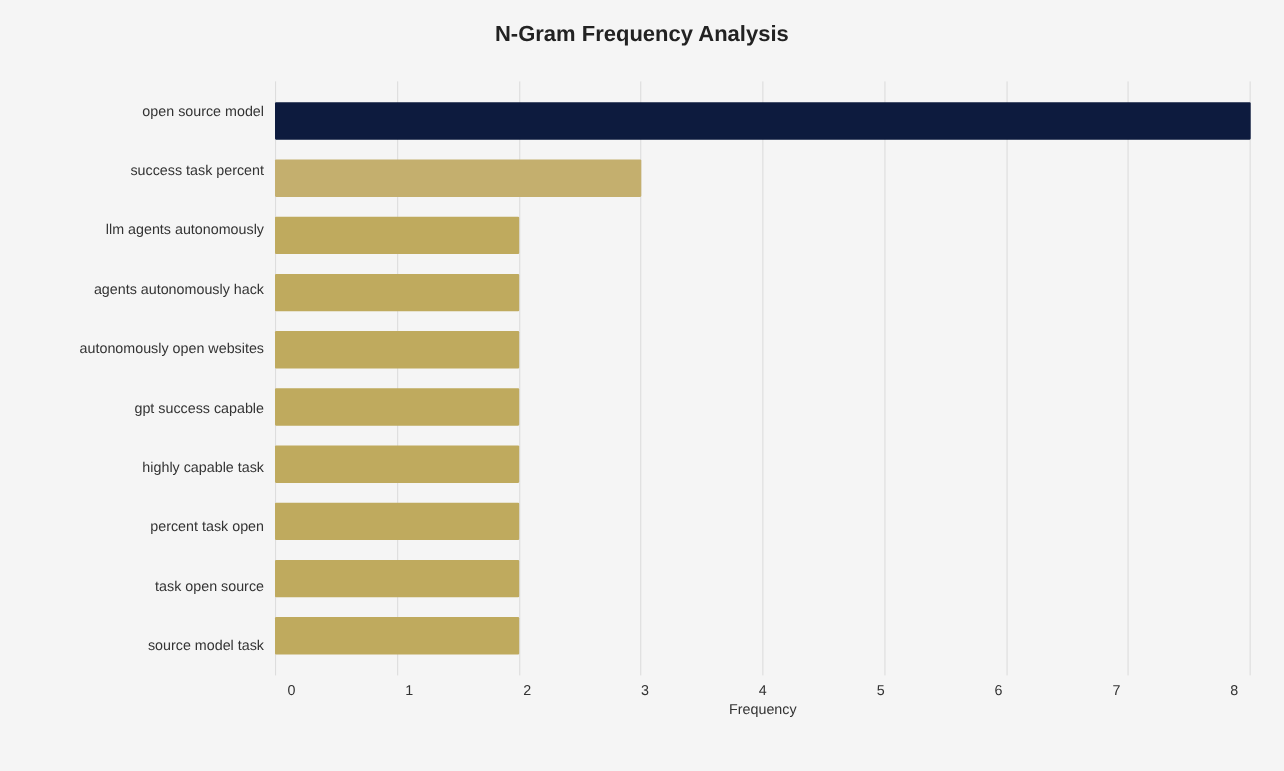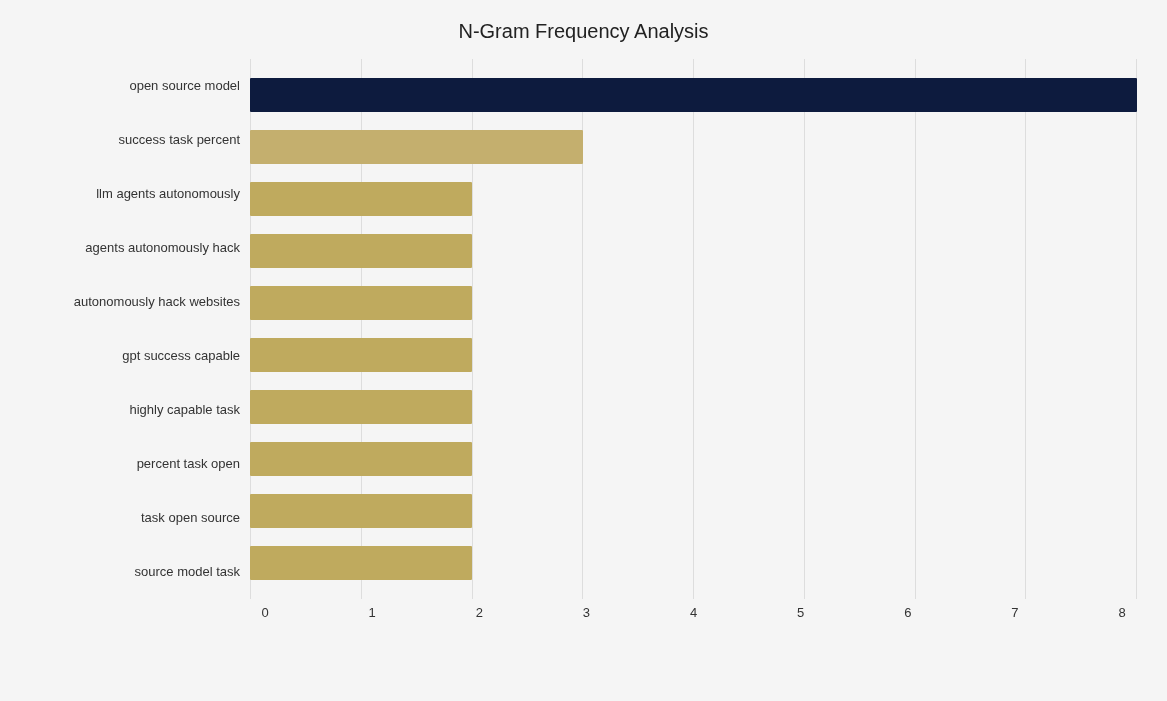--- a/index.html
+++ b/index.html
@@ -15,22 +15,22 @@
     .chart-container {
       background: #f5f5f5;
       width: 1167px;
       height: 701px;
       padding: 20px 30px 60px 30px;
       position: relative;
     }
     .chart-title {
       text-align: center;
       font-size: 20px;
-      font-weight: normal;
-      margin-bottom: 16px;
+      font-weight: bold;
+      margin-bottom: 31px;
       color: #222;
     }
     .chart-area {
       display: flex;
       width: 100%;
       height: 580px;
       position: relative;
     }
     .y-labels {
       display: flex;
@@ -130,21 +130,21 @@
 <body>
 
 <div class="chart-container">
   <div class="chart-title">N-Gram Frequency Analysis</div>
   <div class="chart-area">
     <div class="y-labels" id="y-labels-container">
     <div class="y-label">open source model</div>
         <div class="y-label">success task percent</div>
         <div class="y-label">llm agents autonomously</div>
         <div class="y-label">agents autonomously hack</div>
-        <div class="y-label">autonomously hack websites</div>
+        <div class="y-label">autonomously open websites</div>
         <div class="y-label">gpt success capable</div>
         <div class="y-label">highly capable task</div>
         <div class="y-label">percent task open</div>
         <div class="y-label">task open source</div>
         <div class="y-label">source model task</div>
       </div>
     <div class="bars-section">
       <div class="grid-and-bars">
         <div class="grid-lines" id="grid-lines-container">
         <div class="grid-line"></div>
@@ -194,17 +194,20 @@
           <span class="x-tick">0</span>
               <span class="x-tick">1</span>
               <span class="x-tick">2</span>
               <span class="x-tick">3</span>
               <span class="x-tick">4</span>
               <span class="x-tick">5</span>
               <span class="x-tick">6</span>
               <span class="x-tick">7</span>
               <span class="x-tick">8</span>
             </div>
+          <div class="x-label-row">
+            <span class="x-label">Frequency</span>
+          </div>
         </div>
       </div>
     </div>
   </div>
 </div>
 
 </body></html>

